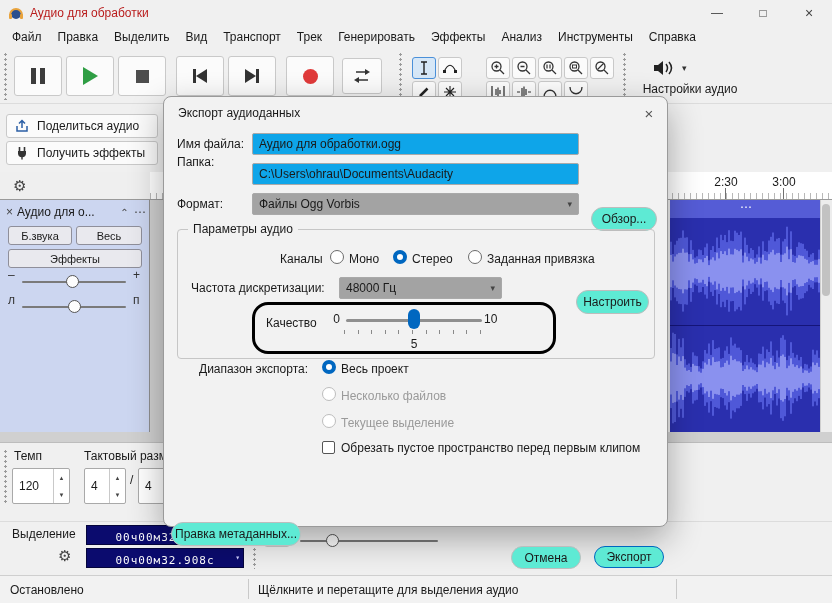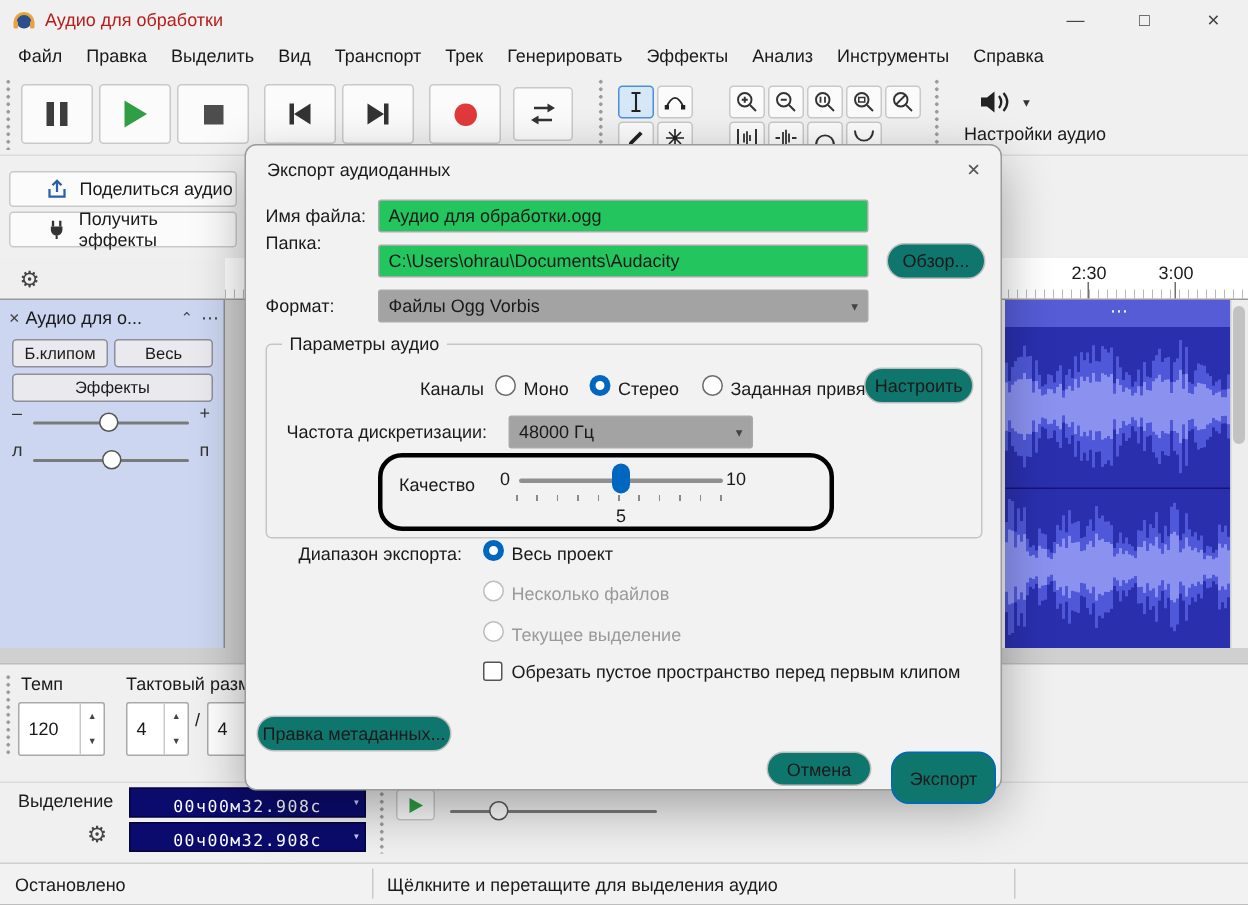--- a/index.html
+++ b/index.html
@@ -20,21 +20,21 @@
   .tbtn.sel{background:#d6e7f7;border-color:#4a90d9;}
   .pbar{width:5px;height:16px;background:#3c3c3c;margin:0 2px;}
   .tri-play{width:0;height:0;border-left:15px solid #2f9e44;border-top:9px solid transparent;border-bottom:9px solid transparent;}
   .tri-play.small{border-left-width:9px;border-top-width:5px;border-bottom-width:5px;}
   .stopsq{width:13px;height:13px;background:#4d4d4d;}
   .bar-v{width:3px;height:14px;background:#333;}
   .tri-l{width:0;height:0;border-right:11px solid #333;border-top:7px solid transparent;border-bottom:7px solid transparent;}
   .tri-r{width:0;height:0;border-left:11px solid #333;border-top:7px solid transparent;border-bottom:7px solid transparent;}
   .reccirc{width:15px;height:15px;border-radius:50%;background:#e03a3a;}
   
-  .sidebtn{position:absolute;display:flex;align-items:center;gap:8px;padding-left:24px;background:#fbfbfb;border:1px solid #c9c9c9;border-radius:3px;box-sizing:border-box;}
+  .sidebtn{position:absolute;display:flex;align-items:center;gap:8px;padding-left:8px;background:#fbfbfb;border:1px solid #c9c9c9;border-radius:3px;box-sizing:border-box;}
   
   .timeline{position:absolute;left:150px;top:172px;width:682px;height:28px;background:#ffffff;border-bottom:1px solid #9a9a9a;box-sizing:border-box;}
   .ticks{position:absolute;left:0;bottom:0;width:100%;height:6px;background:repeating-linear-gradient(90deg,#b8b8b8 0 1px,transparent 1px 6px);}
   .majortick{position:absolute;bottom:0;width:1px;height:11px;background:#707070;}
   .corner{position:absolute;left:0;top:172px;width:150px;height:28px;background:#efefef;border-bottom:1px solid #9a9a9a;box-sizing:border-box;}
   
   .trackpanel{position:absolute;left:0;top:200px;width:150px;height:232px;background:#ccd6f0;border-right:1px solid #8f8f8f;box-sizing:border-box;}
   .tp-btn{position:absolute;display:flex;align-items:center;justify-content:center;height:19px;background:#e9e9ee;border:1px solid #8f8f9a;border-radius:3px;font-size:11px;box-sizing:border-box;}
   .sl-track{position:absolute;height:2px;background:#7a7a7a;border-radius:1px;}
   .sl-thumb{position:absolute;width:13px;height:13px;border-radius:50%;background:#fdfdfd;border:1px solid #555;box-sizing:border-box;}
@@ -53,24 +53,24 @@
   .spin-col{width:15px;border-left:1px solid #c9c9c9;display:flex;flex-direction:column;}
   .spin-col span{flex:1;display:flex;align-items:center;justify-content:center;font-size:6px;color:#444;}
   .timebox{position:absolute;width:158px;height:20px;background:#0b0b6e;color:#fff;display:flex;align-items:flex-end;justify-content:center;font-family:"DejaVu Sans Mono",monospace;font-size:11px;letter-spacing:1px;border:1px solid #05053c;box-sizing:border-box;}
   .timebox .dd{position:absolute;right:3px;top:4px;font-size:8px;color:#cfcfff;letter-spacing:0;}
   
   .statusbar{position:absolute;left:0;top:575px;width:832px;height:28px;background:#f2f2f2;border-top:1px solid #cfcfcf;box-sizing:border-box;}
   .vsep{position:absolute;top:579px;width:1px;height:20px;background:#c9c9c9;}
   
   .dialog{position:absolute;left:163px;top:96px;width:505px;height:431px;background:#f2f2f2;border:1px solid #9a9a9a;border-radius:8px;box-shadow:0 12px 34px rgba(0,0,0,.32);box-sizing:border-box;z-index:50;}
   .dlg-label{position:absolute;color:#1a1a1a;}
-  .tinput{position:absolute;height:22px;background:#22c55e;border:1px solid #a9a9a9;border-radius:2px;padding:0 6px;font-size:12px;font-family:"Liberation Sans",sans-serif;box-sizing:border-box;color:#1a1a1a;}
+  .tinput{position:absolute;height:22px;background:#0ea5e9;border:1px solid #a9a9a9;border-radius:2px;padding:0 6px;font-size:12px;font-family:"Liberation Sans",sans-serif;box-sizing:border-box;color:#1a1a1a;}
   .tselect{position:absolute;height:22px;background:#a3a3a3;border:1px solid #a9a9a9;border-radius:2px;display:flex;align-items:center;padding:0 6px;box-sizing:border-box;}
   .tselect .dd{position:absolute;right:6px;font-size:9px;color:#444;}
-  .btn{position:absolute;display:flex;align-items:center;justify-content:center;background:#0f766e;border:1px solid #bdbdbd;border-radius:12px;font-size:12px;box-sizing:border-box;}
+  .btn{position:absolute;display:flex;align-items:center;justify-content:center;background:#5eead4;border:1px solid #bdbdbd;border-radius:12px;font-size:12px;box-sizing:border-box;margin-top:45px;}
   .btn.primary{border:1.5px solid #0067c0;}
   .groupbox{position:absolute;left:13px;top:132px;width:478px;height:130px;border:1px solid #c6c6c6;border-radius:4px;box-sizing:border-box;}
   .group-legend{position:absolute;left:24px;top:125px;background:#f2f2f2;padding:0 5px;}
   .radio{position:absolute;width:14px;height:14px;border-radius:50%;border:1px solid #6b6b6b;background:#fff;box-sizing:border-box;}
   .radio.sel{border:4.5px solid #0067c0;}
   .radio.dis{border-color:#bdbdbd;}
   .dis-label{color:#9a9a9a;}
   .checkbox{position:absolute;width:13px;height:13px;border:1px solid #555;background:#fff;border-radius:2px;box-sizing:border-box;}
   .s-track{position:absolute;height:3px;background:#8f8f8f;border-radius:2px;}
   .s-ticks{position:absolute;height:4px;background:repeating-linear-gradient(90deg,#8a8a8a 0 1px,transparent 1px 13.6px);}
@@ -266,21 +266,21 @@
   <div class="graystrip" style="left:150px;top:200px;width:20px;height:232px"></div>
   <div class="graystrip" style="left:0;top:432px;width:832px;height:10px"></div>
 
   <div class="trackpanel">
     <div class="abs" style="left:2px;top:3px;width:146px;height:18px;display:flex;align-items:center">
       <span style="width:15px;text-align:center;color:#444">×</span>
       <span style="flex:1">Аудио для о...</span>
       <span style="width:15px;text-align:center;font-size:10px;color:#444">⌃</span>
       <span style="width:16px;text-align:center;color:#444">⋯</span>
     </div>
-    <div class="tp-btn" style="left:8px;top:26px;width:64px">Б.клипом</div>
+    <div class="tp-btn" style="left:8px;top:26px;width:64px">Б.звука</div>
     <div class="tp-btn" style="left:76px;top:26px;width:66px">Весь</div>
     <div class="tp-btn" style="left:8px;top:49px;width:134px">Эффекты</div>
     <span class="abs" style="left:8px;top:68px;color:#333">–</span>
     <span class="abs" style="left:133px;top:68px;color:#333">+</span>
     <div class="sl-track" style="left:22px;top:81px;width:104px"></div>
     <div class="sl-thumb" style="left:66px;top:75px"></div>
     <span class="abs" style="left:8px;top:93px;color:#333">л</span>
     <span class="abs" style="left:133px;top:93px;color:#333">п</span>
     <div class="sl-track" style="left:22px;top:106px;width:104px"></div>
     <div class="sl-thumb" style="left:68px;top:100px"></div>
@@ -703,16 +703,16 @@
     <span class="radio dis" style="left:158px;top:290px"></span>
     <span class="dlg-label dis-label" style="left:177px;top:292px">Несколько файлов</span>
     <span class="radio dis" style="left:158px;top:317px"></span>
     <span class="dlg-label dis-label" style="left:177px;top:319px">Текущее выделение</span>
 
     <span class="checkbox" style="left:158px;top:344px"></span>
     <span class="dlg-label" style="left:177px;top:344px">Обрезать пустое пространство перед первым клипом</span>
 
     <div class="btn" style="left:7px;top:380px;width:130px;height:24px">Правка метаданных...</div>
     <div class="btn" style="left:347px;top:404px;width:70px;height:23px">Отмена</div>
-    <div class="btn primary" style="left:430px;top:404px;width:70px;height:35px">Экспорт</div>
+    <div class="btn primary" style="left:430px;top:404px;width:70px;height:22px">Экспорт</div>
   </div>
 
 </div>
 
 </body></html>

